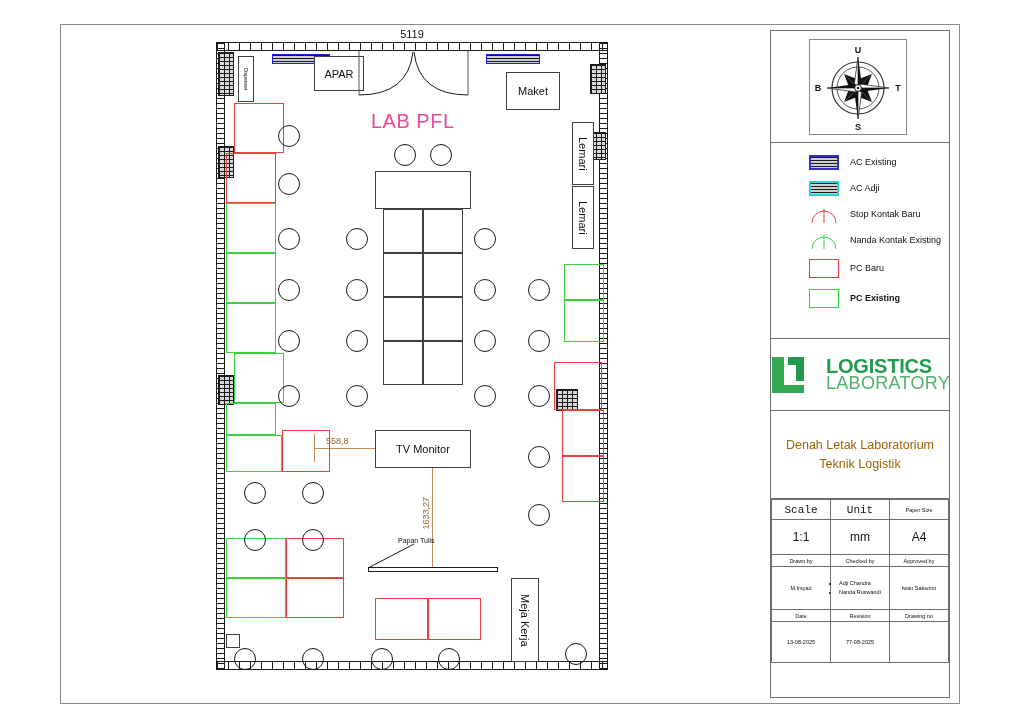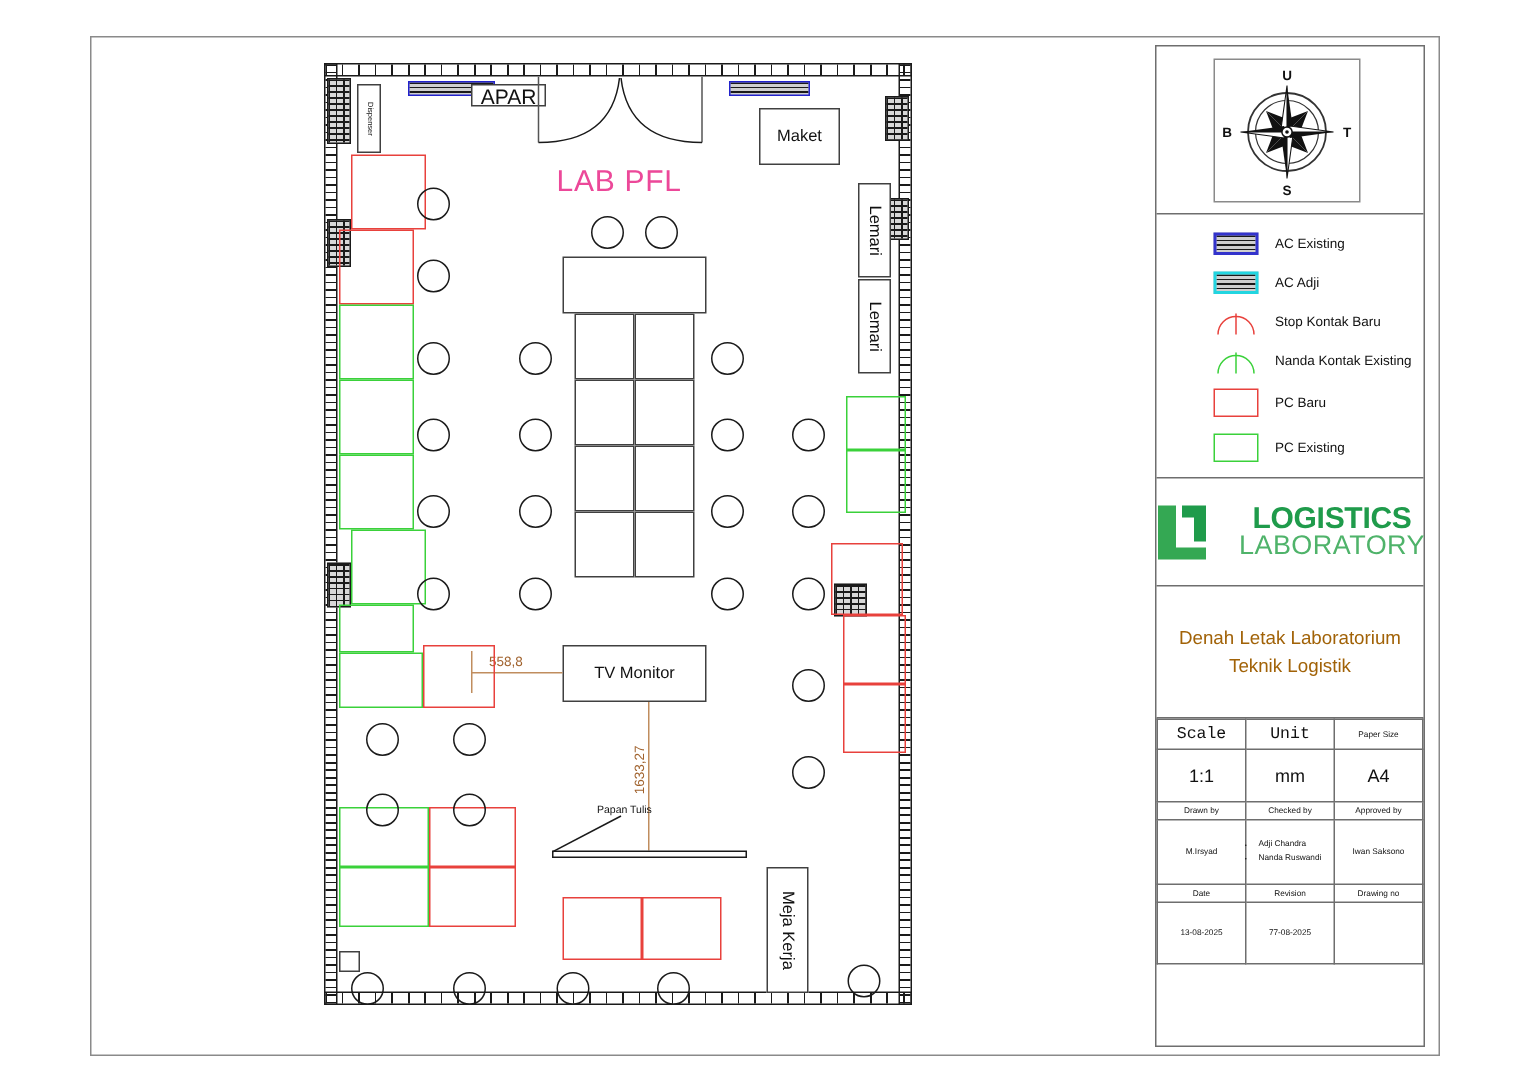--- a/index.html
+++ b/index.html
@@ -224,21 +224,21 @@
     color: #111;
     line-height: 1.25;
   }
   #logo-sec {
     height: 72px;
     display: flex;
     align-items: center;
     justify-content: center;
   }
   #logo-wrap { display: flex; align-items: center; }
-  #logo-text { margin-left: 20px; line-height: 0.92; text-align: center; }
+  #logo-text { margin-left: 20px; line-height: 0.92; }
   #logo-line1 {
     font-size: 20px; font-weight: bold; color: #1f9b4b;
     letter-spacing: -0.2px;
   }
   #logo-line2 {
     font-size: 18px; color: #4fb36a; letter-spacing: 0.3px;
   }
   #drawing-title-sec {
     height: 88px;
     display: flex;
@@ -273,20 +273,21 @@
   .names li { margin: 0 0 1px 0; }
   .names ul { margin: 0; padding-left: 8px; }
 </style>
 </head>
 <body>
 
 <div id="page">
 
   <div id="sheet-border"></div>
 
+  <div id="top-dim">5119</div>
 
   <div id="plan-area">
 
     <div class="wall-top"></div>
     <div class="wall-bottom"></div>
     <div class="wall-left"></div>
     <div class="wall-right"></div>
 
     <div class="hatch-block" style="left:2px; top:10px; width:16px; height:44px;"></div>
     <div class="hatch-block" style="left:2px; top:104px; width:16px; height:32px;"></div>
@@ -298,21 +299,21 @@
 
     <div class="box" style="left:10px; top:592px; width:14px; height:14px;"></div>
 
     <div class="ac-exist" style="left:56px; top:12px; width:58px; height:10px;"></div>
     <div class="ac-exist" style="left:270px; top:12px; width:54px; height:10px;"></div>
 
     <div class="box vert" style="left:22px; top:14px; width:16px; height:46px;">
       <span class="tiny">Dispenser</span>
     </div>
 
-    <div class="box" style="left:98px; top:14px; width:50px; height:15px; font-size:14px;">
+    <div class="box" style="left:98px; top:14px; width:50px; height:35px; font-size:11px;">
       <span>APAR</span>
     </div>
 
     <svg style="position:absolute; left:142px; top:9px;" width="112" height="46">
       <line x1="1" y1="0" x2="1" y2="44" stroke="#555" stroke-width="1"></line>
       <line x1="110" y1="0" x2="110" y2="44" stroke="#555" stroke-width="1"></line>
       <path d="M1,44 Q 50,44 55,1" fill="none" stroke="#1a1a1a" stroke-width="1"></path>
       <path d="M110,44 Q 61,44 56,1" fill="none" stroke="#1a1a1a" stroke-width="1"></path>
     </svg>
 
@@ -493,21 +494,21 @@
           </svg>
         </div>
         <div class="legend-label">Nanda Kontak Existing</div>
       </div>
 
       <div class="legend-row">
         <div class="legend-swatch sw-pc-baru" style="height:19px;"></div>
         <div class="legend-label">PC Baru</div>
       </div>
 
-      <div class="legend-row" style="margin-bottom:0;">
+      <div class="legend-row" style="margin-bottom:20px;font-weight:bold;">
         <div class="legend-swatch sw-pc-exist" style="height:19px;"></div>
         <div class="legend-label">PC Existing</div>
       </div>
     </div>
 
     <div class="panel-sec" id="logo-sec">
       <div id="logo-wrap">
         <svg width="36" height="40" viewBox="0 0 36 40">
           <path d="M2,2 L14,2 L14,30 L34,30 L34,38 L2,38 Z" fill="#34a853"></path>
           <path d="M18,2 L34,2 L34,26 L26,26 L26,10 L18,10 Z" fill="#1f9b4b"></path>

